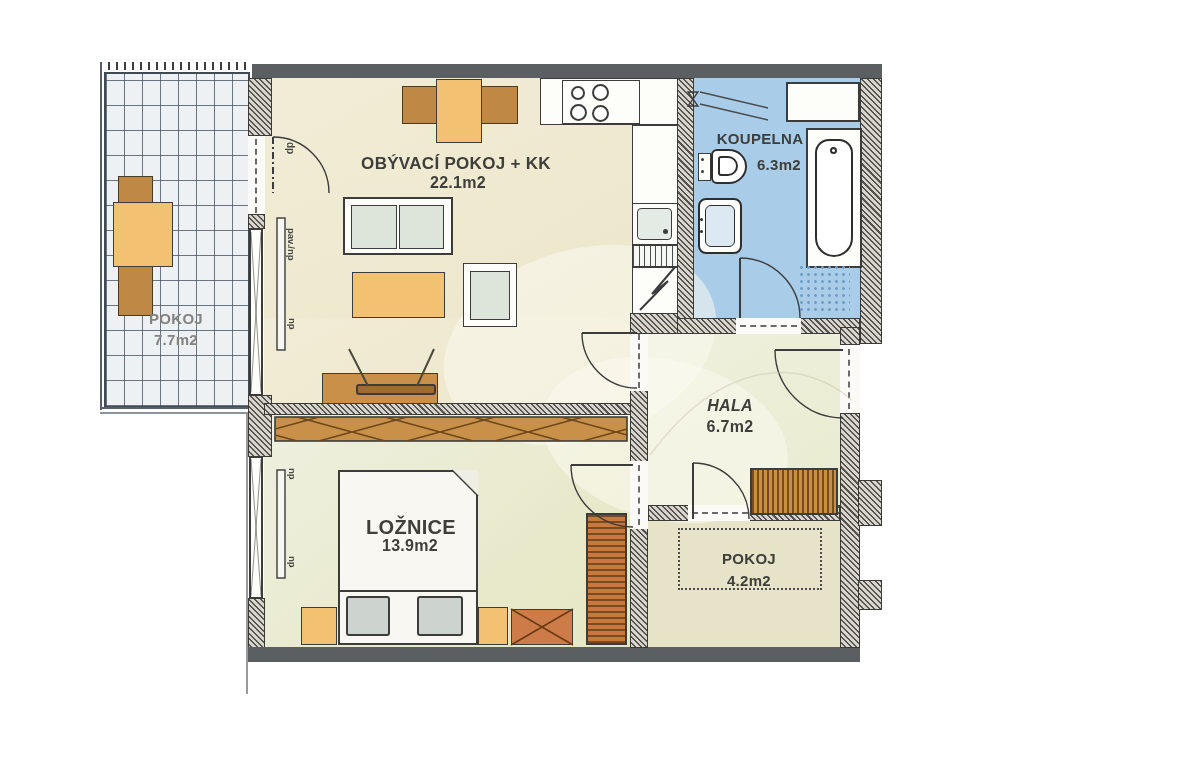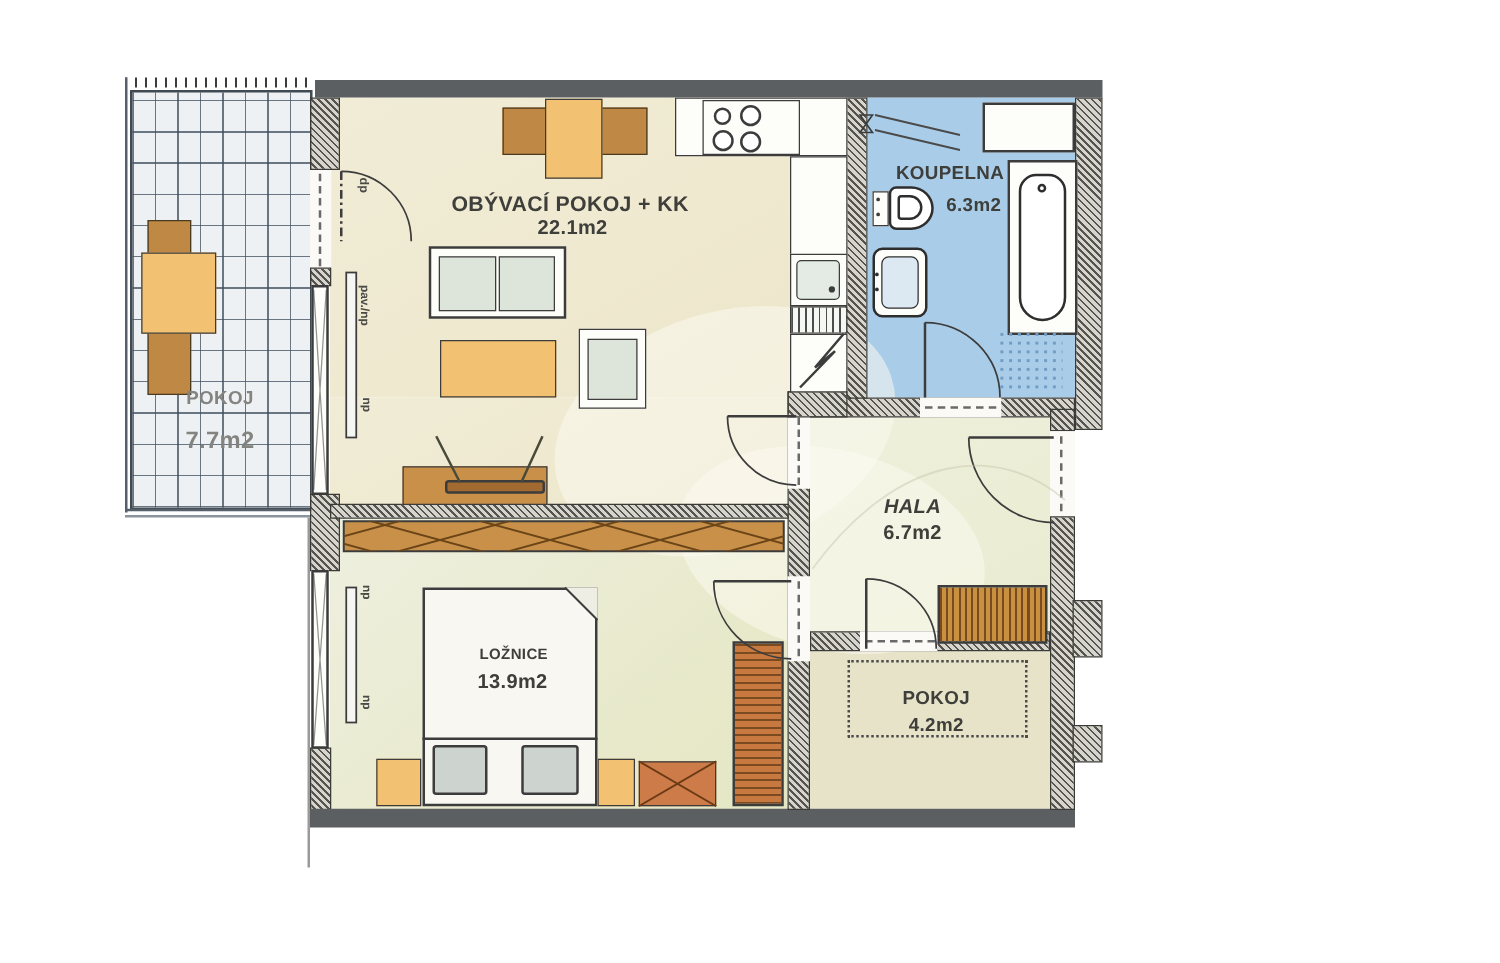--- a/index.html
+++ b/index.html
@@ -210,29 +210,29 @@
     <path d="M843,350 L775,350" stroke="#3c3c3c" stroke-width="2"></path>
     <path d="M775,350 A68,68 0 0 0 843,418" stroke="#3c3c3c" stroke-width="1.4" fill="none"></path>
 
     <path d="M650,455 C720,360 800,355 852,400" stroke="rgba(200,195,170,0.45)" stroke-width="1.5" fill="none"></path>
   </svg>
 
   <div class="abs lab" style="left:456px;top:154px;font-size:17px;">OBÝVACÍ POKOJ + KK</div>
   <div class="abs lab" style="left:458px;top:174px;font-size:16px;">22.1m2</div>
 
   <div class="abs lab lab-grey" style="left:176px;top:310px;font-size:15px;">POKOJ</div>
-  <div class="abs lab lab-grey" style="left:176px;top:342px;font-size:19px;">7.7m2</div>
+  <div class="abs lab lab-grey" style="left:176px;top:331px;font-size:15px;">7.7m2</div>
 
   <div class="abs lab" style="left:760px;top:130px;font-size:15px;">KOUPELNA</div>
   <div class="abs lab" style="left:779px;top:156px;font-size:15px;">6.3m2</div>
 
   <div class="abs lab" style="left:730px;top:397px;font-size:16px;font-style:italic;">HALA</div>
   <div class="abs lab" style="left:730px;top:418px;font-size:16px;">6.7m2</div>
 
-  <div class="abs lab" style="left:411px;top:516px;font-size:12px;">LOŽNICE</div>
+  <div class="abs lab" style="left:411px;top:516px;font-size:20px;">LOŽNICE</div>
   <div class="abs lab" style="left:410px;top:537px;font-size:16px;">13.9m2</div>
 
   <div class="abs lab" style="left:749px;top:550px;font-size:15px;">POKOJ</div>
   <div class="abs lab" style="left:749px;top:572px;font-size:15px;">4.2m2</div>
 
   <div class="abs ann" style="left:296px;top:142px;font-size:10px;">dp</div>
   <div class="abs ann" style="left:297px;top:228px;">pav./np</div>
   <div class="abs ann" style="left:298px;top:318px;">np</div>
   <div class="abs ann" style="left:298px;top:468px;">np</div>
   <div class="abs ann" style="left:298px;top:556px;">np</div>

